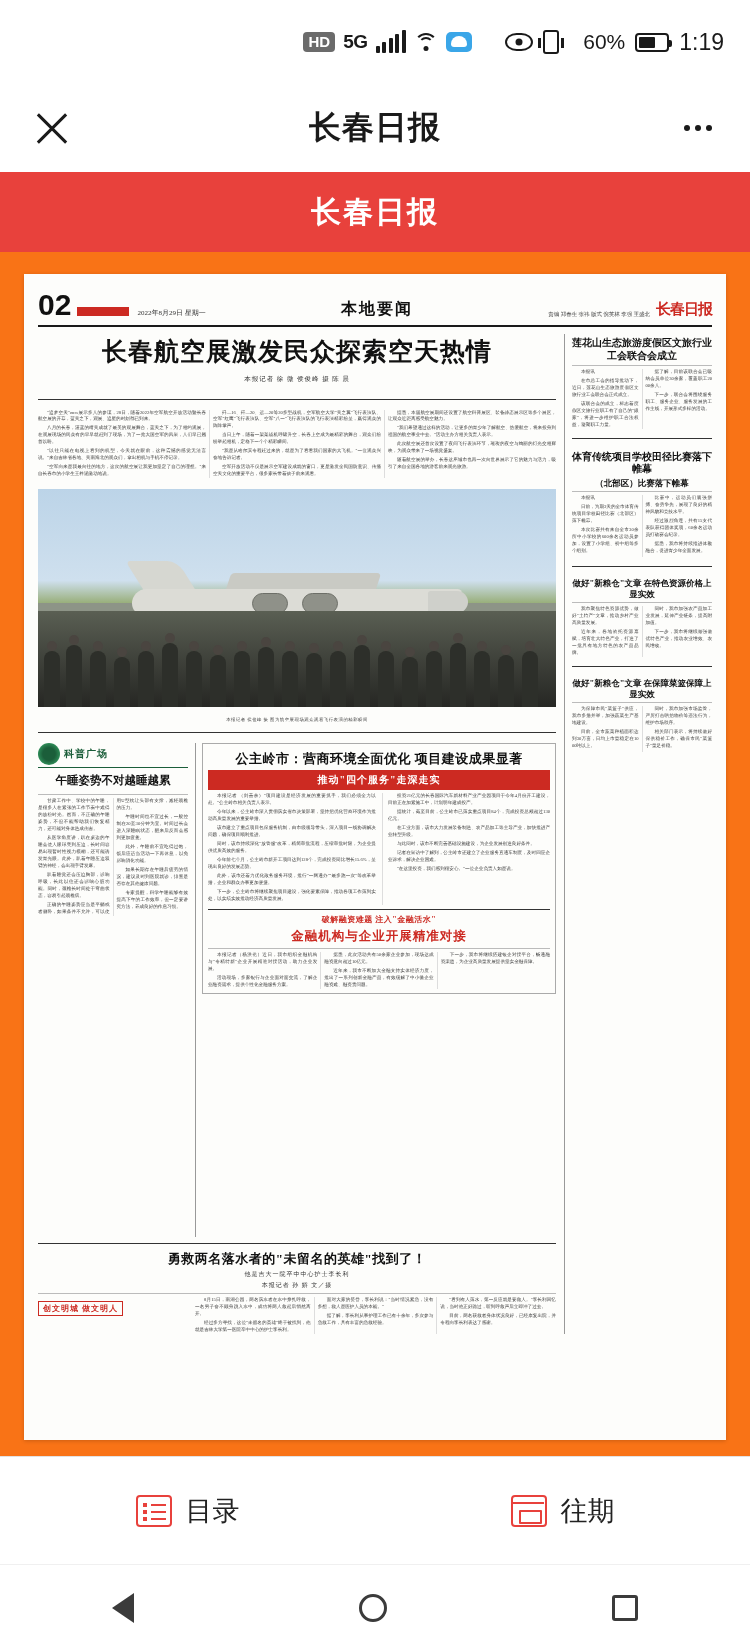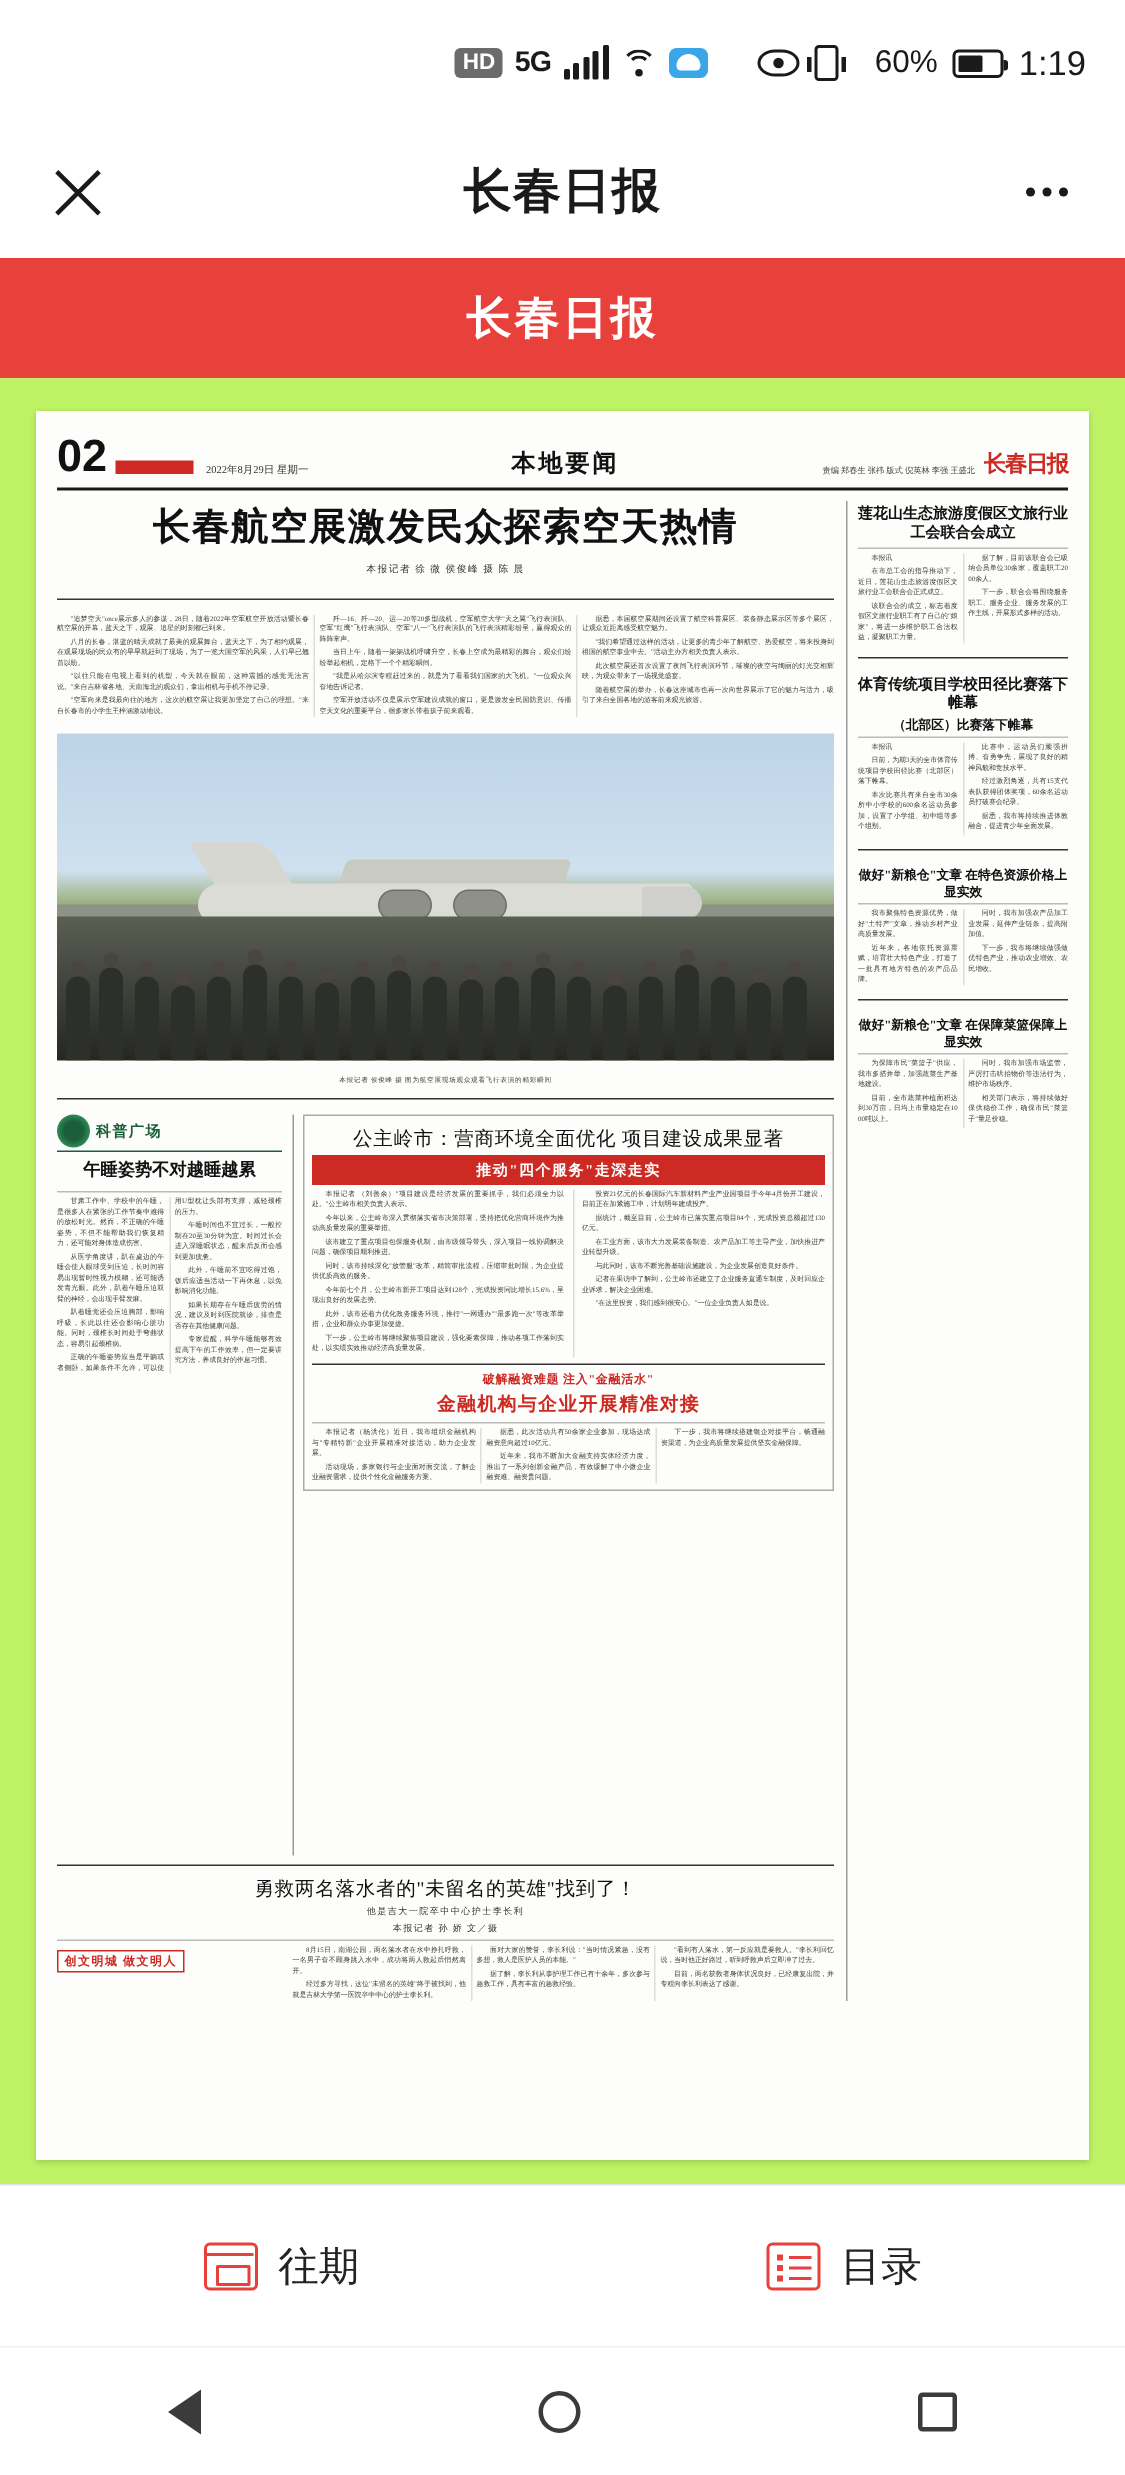--- a/index.html
+++ b/index.html
@@ -196,21 +196,21 @@
     justify-content: center;
     color: #ffffff;
     font-size: 30px;
     font-weight: bold;
     letter-spacing: 2px;
   }
 
   
   .paper-wrap {
     flex: 1 1 auto;
-    background: #bef264;
+    background: #f97316;
     padding: 22px 24px 16px 24px;
     overflow: hidden;
     display: flex;
     justify-content: center;
   }
   .paper {
     width: 100%;
     max-width: 702px;
     background: #fdfdfb;
     box-shadow: 0 1px 4px rgba(0,0,0,.18);
@@ -410,21 +410,21 @@
     background: radial-gradient(#1b5e3a 40%, #2e8b57 70%, #0d3d24 100%);
   }
   .kepu-title {
     font-size: 10px; font-weight: bold; color: #1b5e3a; letter-spacing: 1px;
   }
   .sub-head {
     font-size: 11.5px; font-weight: bold; text-align: center;
     color: #111; line-height: 1.2; margin: 3px 0;
   }
   .sub-head-lg {
-    font-size: 13px; font-weight: normal; text-align: center;
+    font-size: 13px; font-weight: bold; text-align: center;
     color: #111; line-height: 1.25; margin: 3px 0; letter-spacing: .5px;
   }
   .redbar {
     background: #cc2a22; color: #fff;
     font-size: 10px; font-weight: bold;
     text-align: center; padding: 3px 0;
     letter-spacing: 1px; margin: 3px 0;
   }
   .red-title {
     color: #cc2a22; font-size: 8px; font-weight: bold;
@@ -803,26 +803,26 @@
             </div>
           </div>
 
         </div>
       </div>
     </div>
   </div>
 
   <div class="toolbar">
     <div class="tb-item">
+      <span class="ic-red ic-list"></span>
+      <span class="tb-label">目录</span>
+    </div>
+    <div class="tb-item">
       <span class="ic-red ic-archive"></span>
       <span class="tb-label">往期</span>
-    </div>
-    <div class="tb-item">
-      <span class="ic-red ic-list"></span>
-      <span class="tb-label">目录</span>
     </div>
   </div>
 
   <div class="android-nav">
     <div class="an-back"></div>
     <div class="an-home"></div>
     <div class="an-recent"></div>
   </div>
 
 </div>

